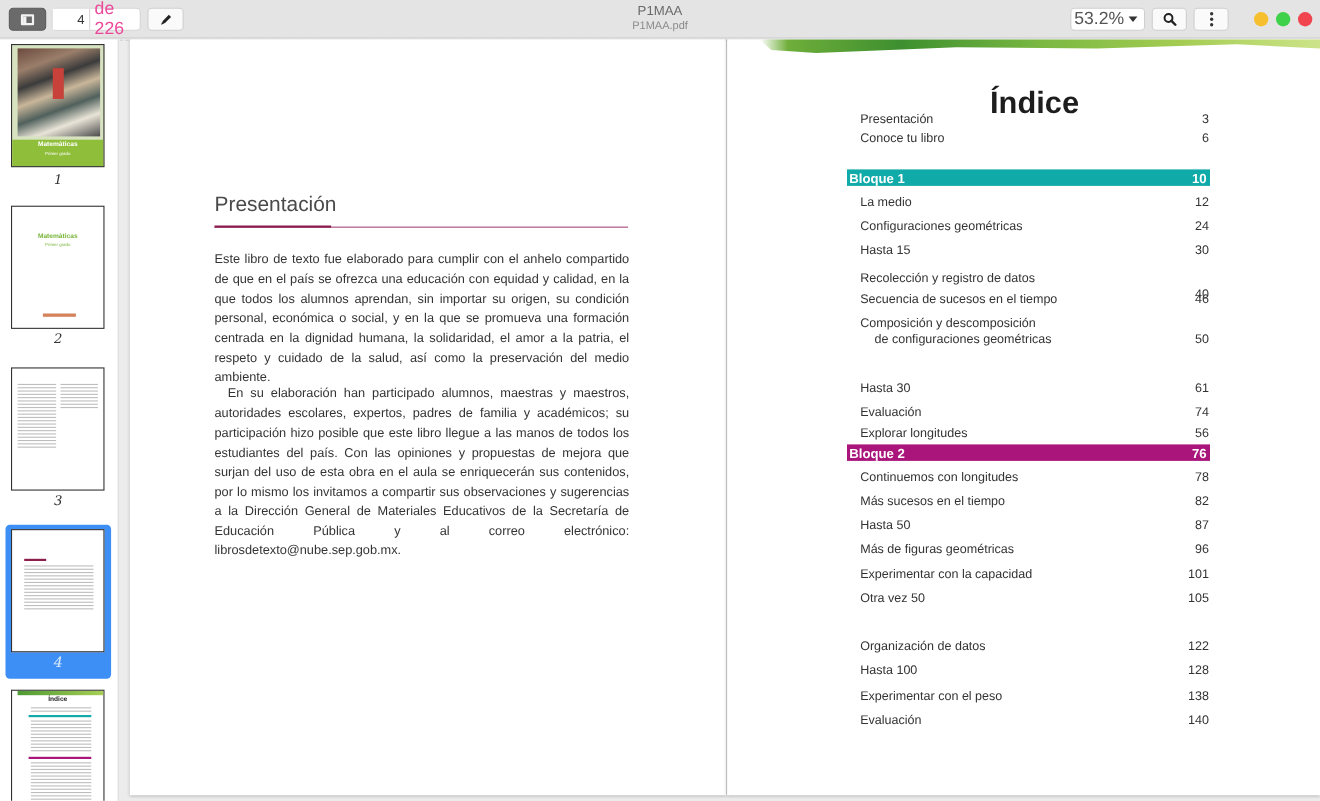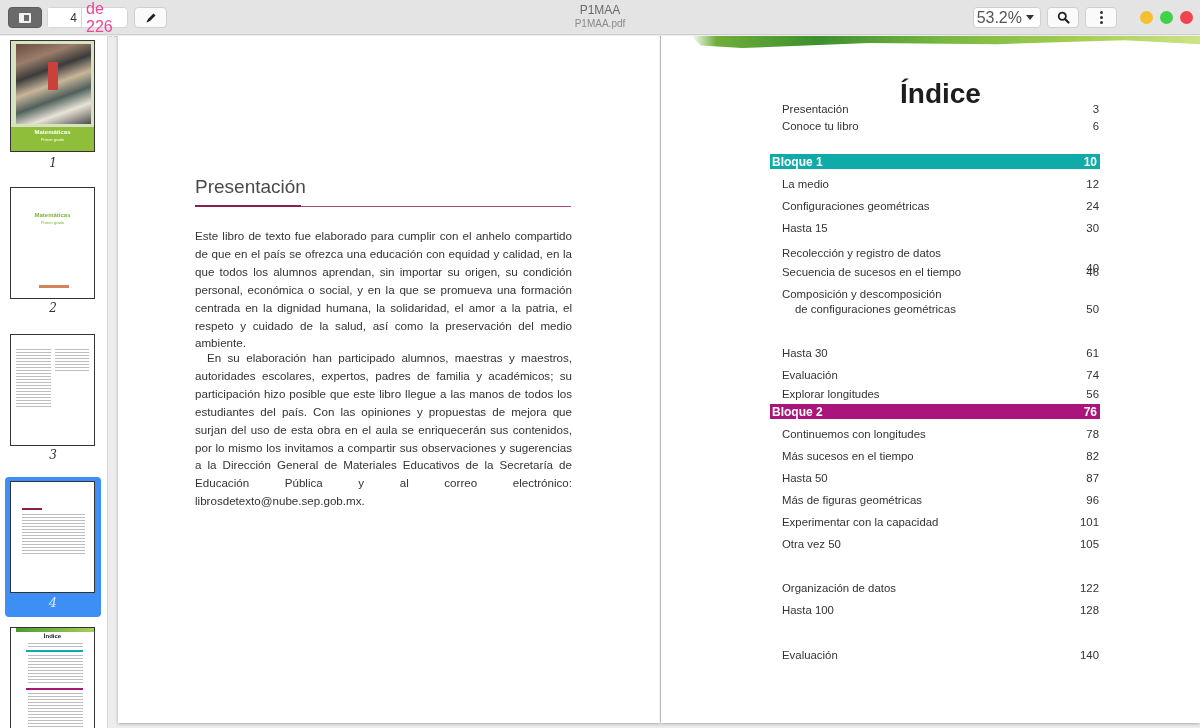--- a/index.html
+++ b/index.html
@@ -342,18 +342,22 @@
         <span class="pg">105</span>
       </div>
     <div class="toc-row" style="top:555px;">
         <span>Organización de datos</span>
         <span class="pg">122</span>
       </div>
     <div class="toc-row" style="top:577px;">
         <span>Hasta 100</span>
         <span class="pg">128</span>
       </div>
+    <div class="toc-row" style="top:600px;">
+        <span>Experimentar con el peso</span>
+        <span class="pg">138</span>
+      </div>
     <div class="toc-row" style="top:622px;">
         <span>Evaluación</span>
         <span class="pg">140</span>
       </div>
   </div>
 </div>
 
 </body></html>

